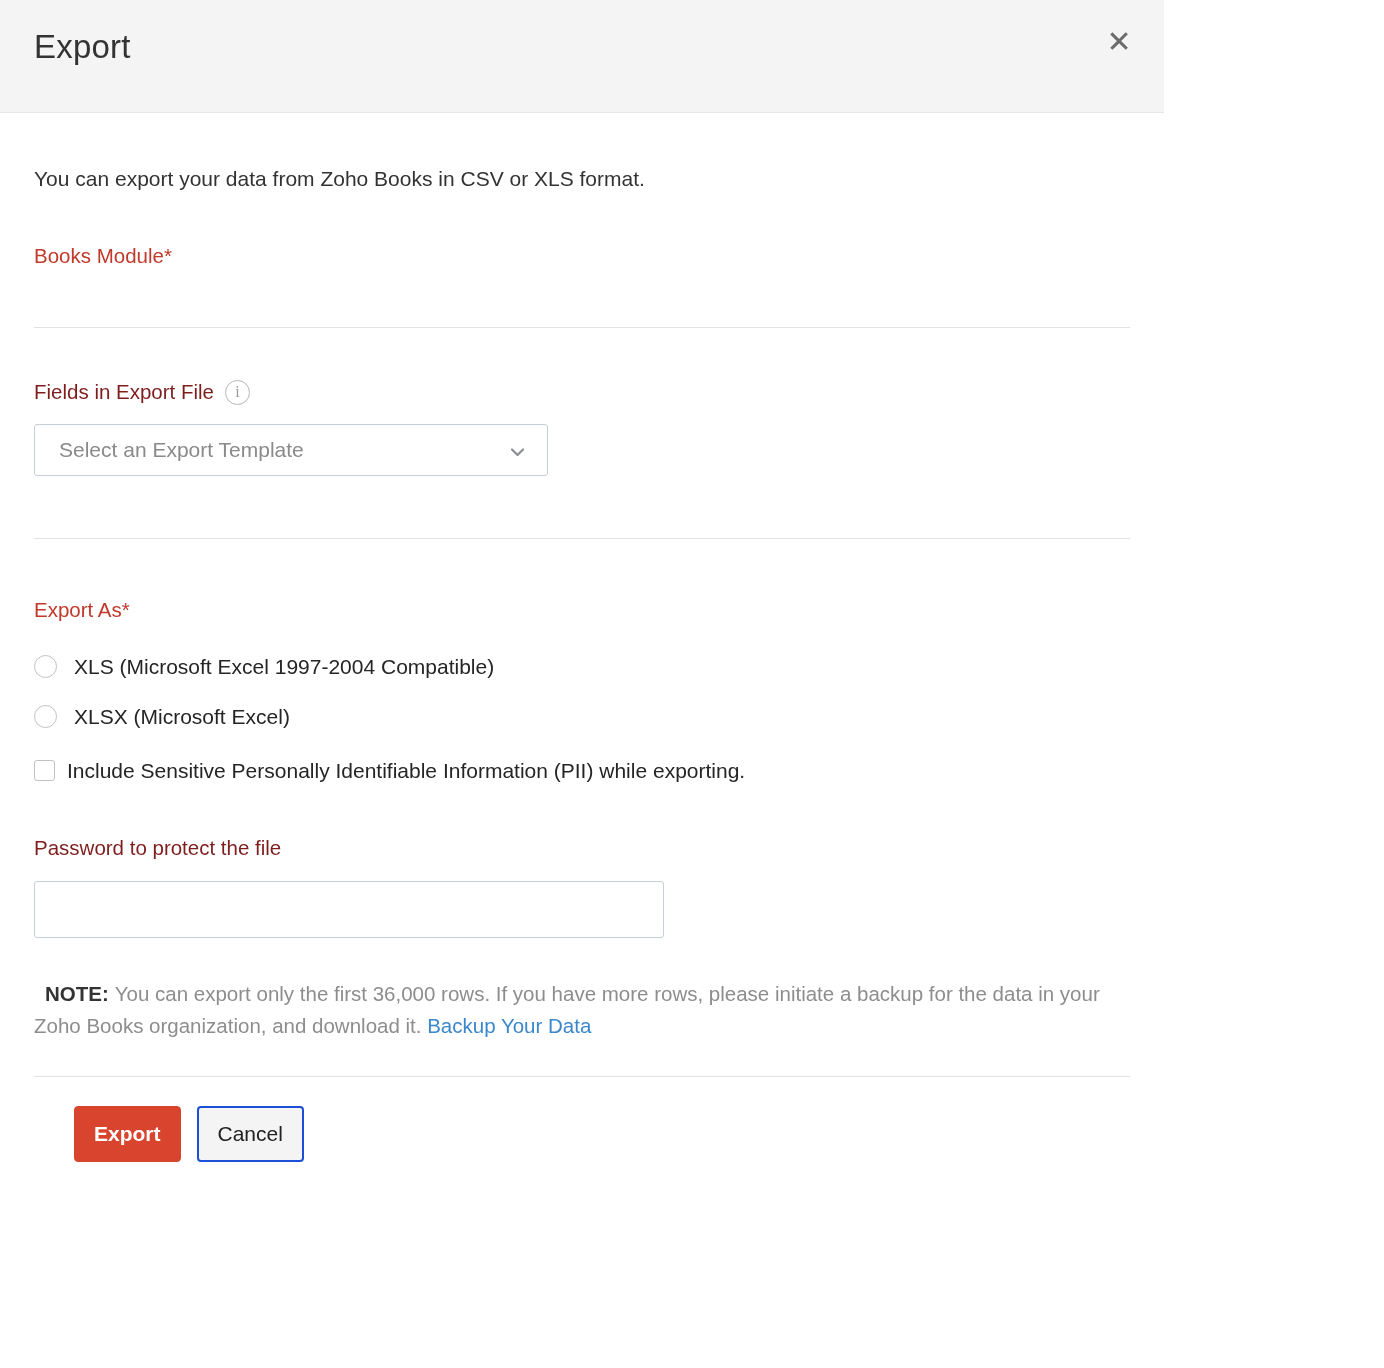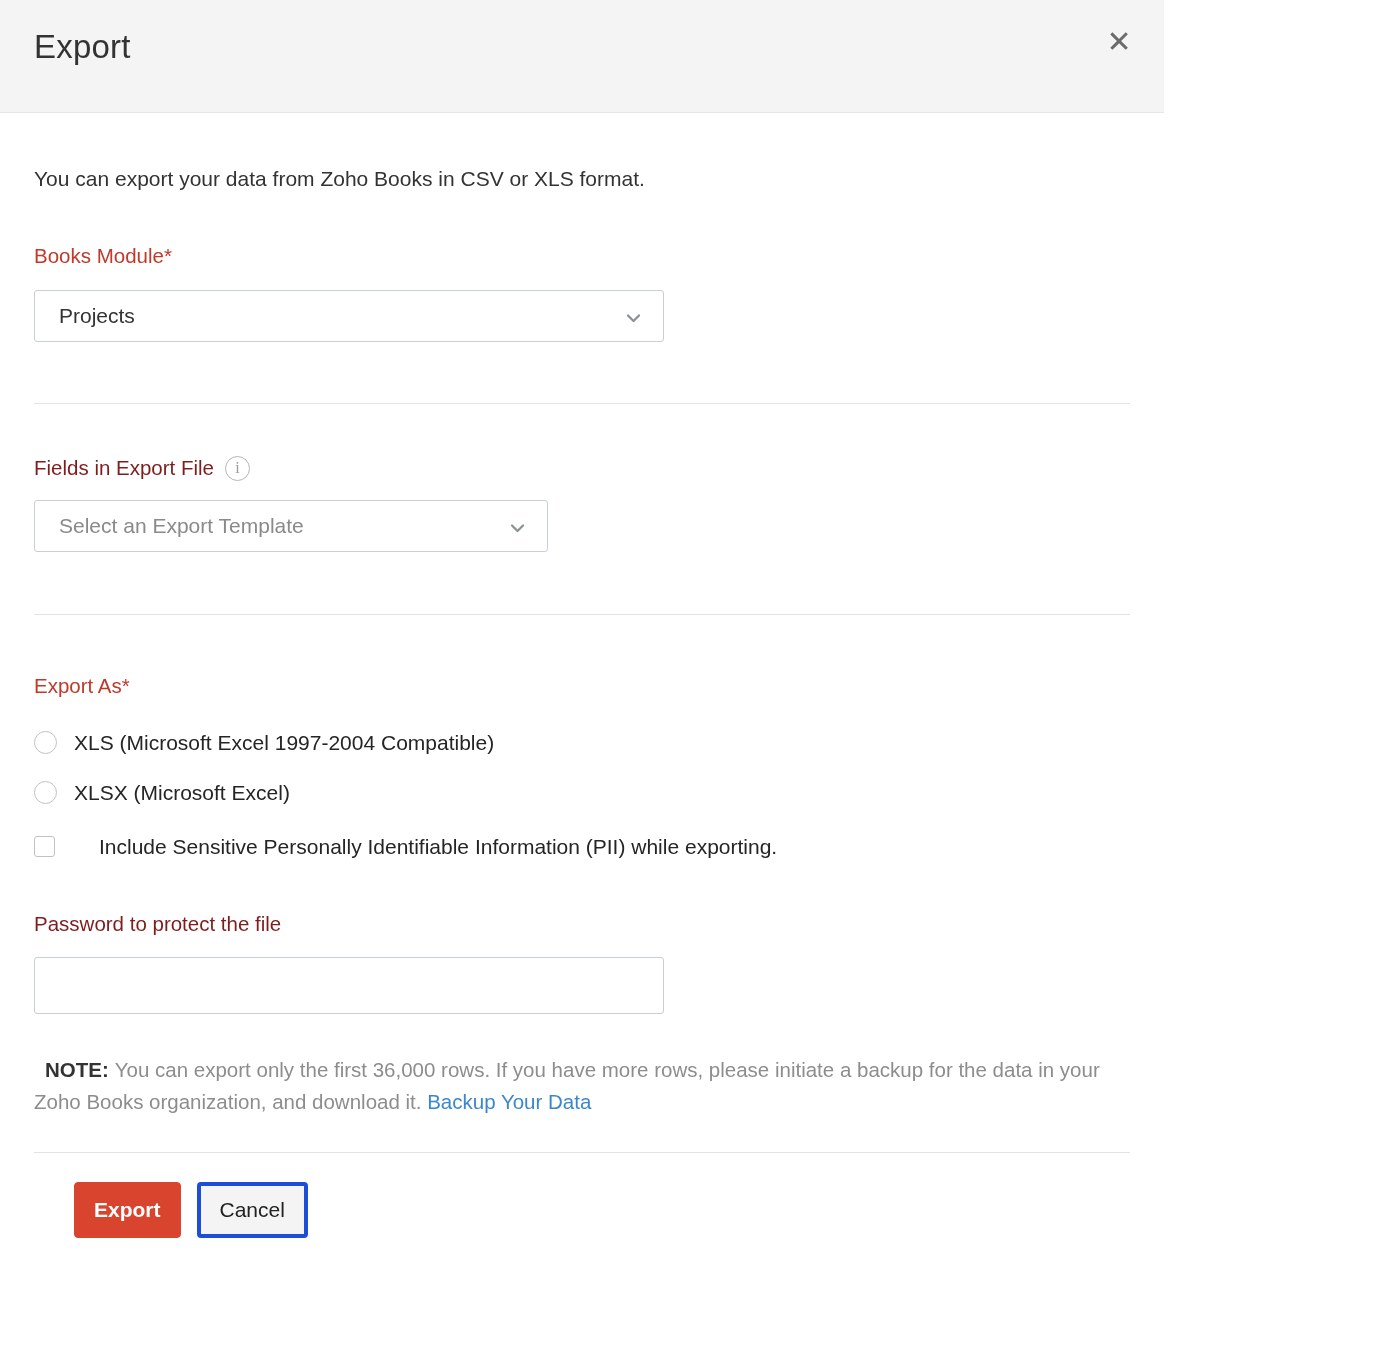--- a/index.html
+++ b/index.html
@@ -205,21 +205,20 @@
     color: #252525;
     line-height: 1;
   }
 
   
   .checkbox-row {
     display: flex;
     align-items: flex-start;
     margin-top: 19px;
     cursor: pointer;
-    gap: 32px;
   }
   .checkbox {
     width: 21px;
     height: 21px;
     border: 1.5px solid #c2c2c2;
     border-radius: 3px;
     background: #ffffff;
     box-sizing: border-box;
     flex: 0 0 auto;
     margin-right: 12px;
@@ -288,49 +287,41 @@
     height: 56px;
   }
   .btn-primary {
     background: #d8442e;
     border: 1px solid #d8442e;
     color: #ffffff;
     font-weight: 700;
   }
   .btn-secondary {
     background: #f4f4f4;
-    border: 4px solid #1d4ed8;
+    border: 2px solid #1d4ed8;
     color: #222222;
     font-weight: 400;
   }
 </style>
 </head>
 <body>
 
 <div class="dialog">
 
   <div class="dialog-header">
     <div class="dialog-title">Export</div>
     <div class="close-button">✕</div>
   </div>
 
   <div class="dialog-body">
 
     <p class="intro-text">You can export your data from Zoho Books in CSV or XLS format.</p>
 
     <div class="field-label required label-select-module">Books Module*</div>
 
-    <div class="select-wrap module">
-      <span class="select-value">Projects</span>
-      <span class="chevron">
-        <svg width="15" height="15" viewBox="0 0 15 15" aria-hidden="true">
-          <polyline points="2,4.5 7.5,10 13,4.5" fill="none" stroke="#8a8f96" stroke-width="2.2" stroke-linecap="round" stroke-linejoin="round"></polyline>
-        </svg>
-      </span>
-    </div>
 
     <hr class="divider d1">
 
     <div class="label-row">
       <span class="field-label">Fields in Export File</span>
       <span class="info-icon"></span>
     </div>
 
     <div class="select-wrap template">
       <span class="select-value placeholder">Select an Export Template</span>

